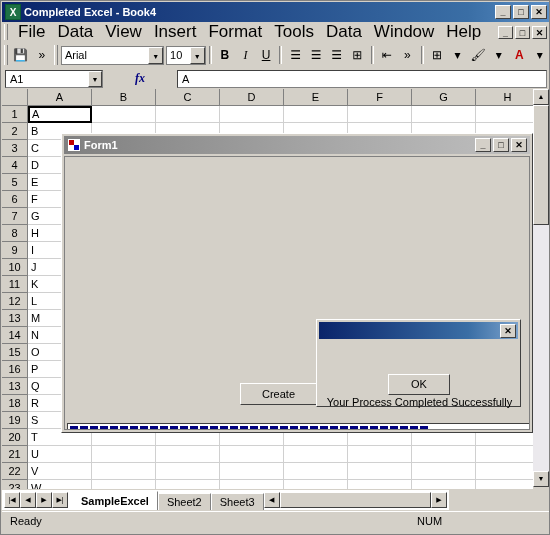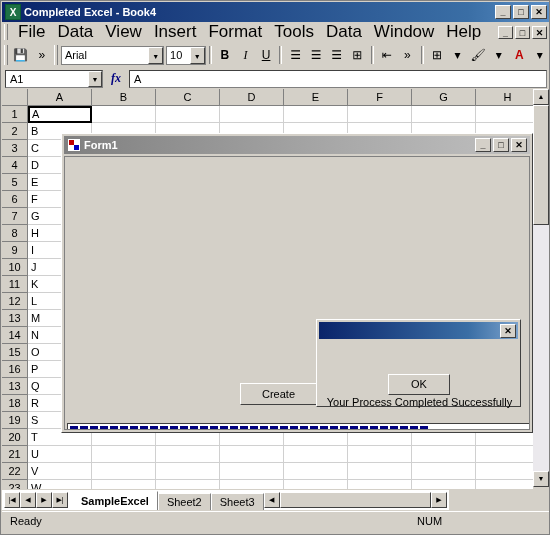--- a/index.html
+++ b/index.html
@@ -156,20 +156,21 @@
 
   
   .formula-bar {
     position: absolute;
     left: 1px; top: 67px;
     width: 548px; height: 21px;
     background: #d4d0c8;
     display: flex;
     align-items: center;
     box-sizing: border-box;
+    gap: 24px;
   }
   .name-box {
     width: 98px; height: 18px;
     margin-left: 3px;
     background: #ffffff;
     border: 1px solid #808080;
     border-top-color: #404040;
     border-left-color: #404040;
     display: flex; align-items: center;
     font-size: 11px;

